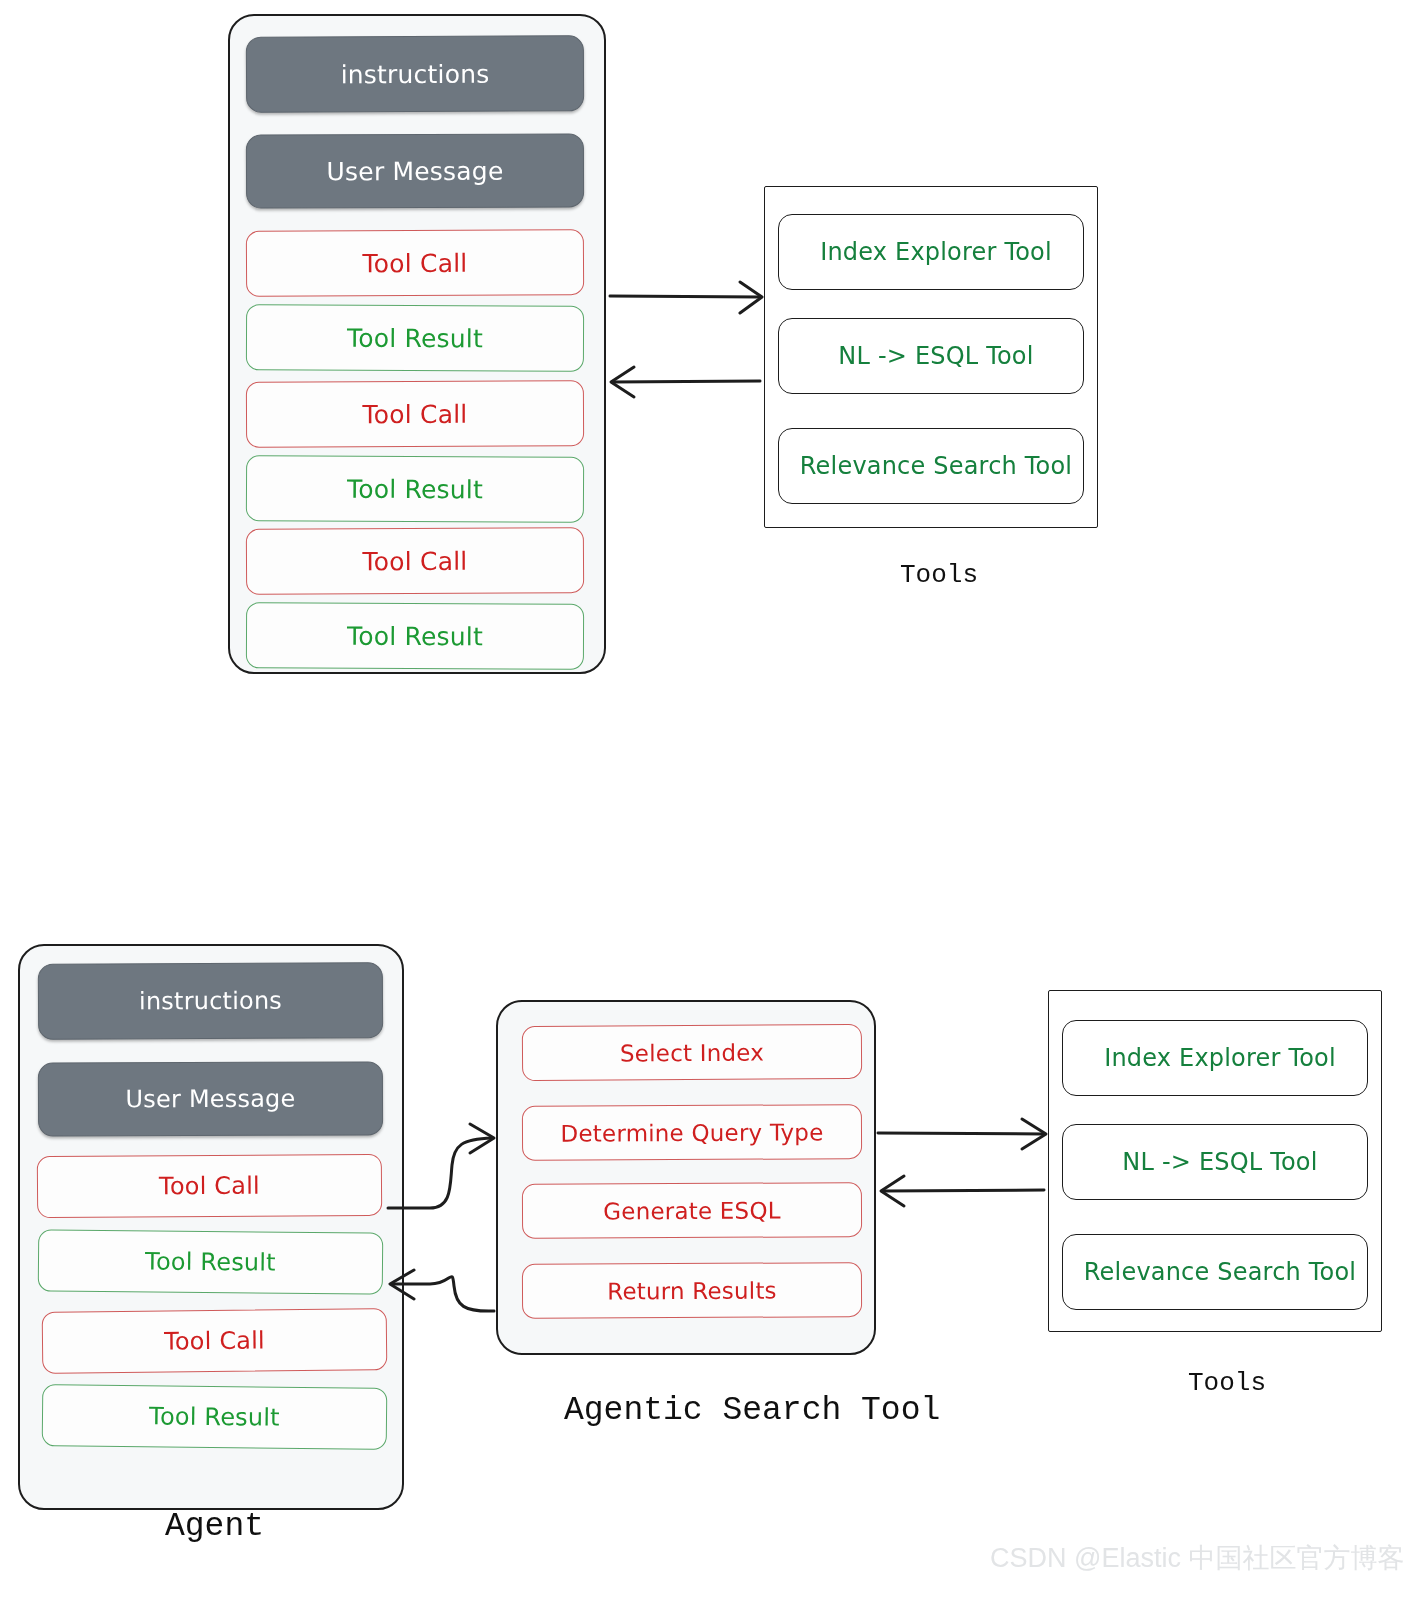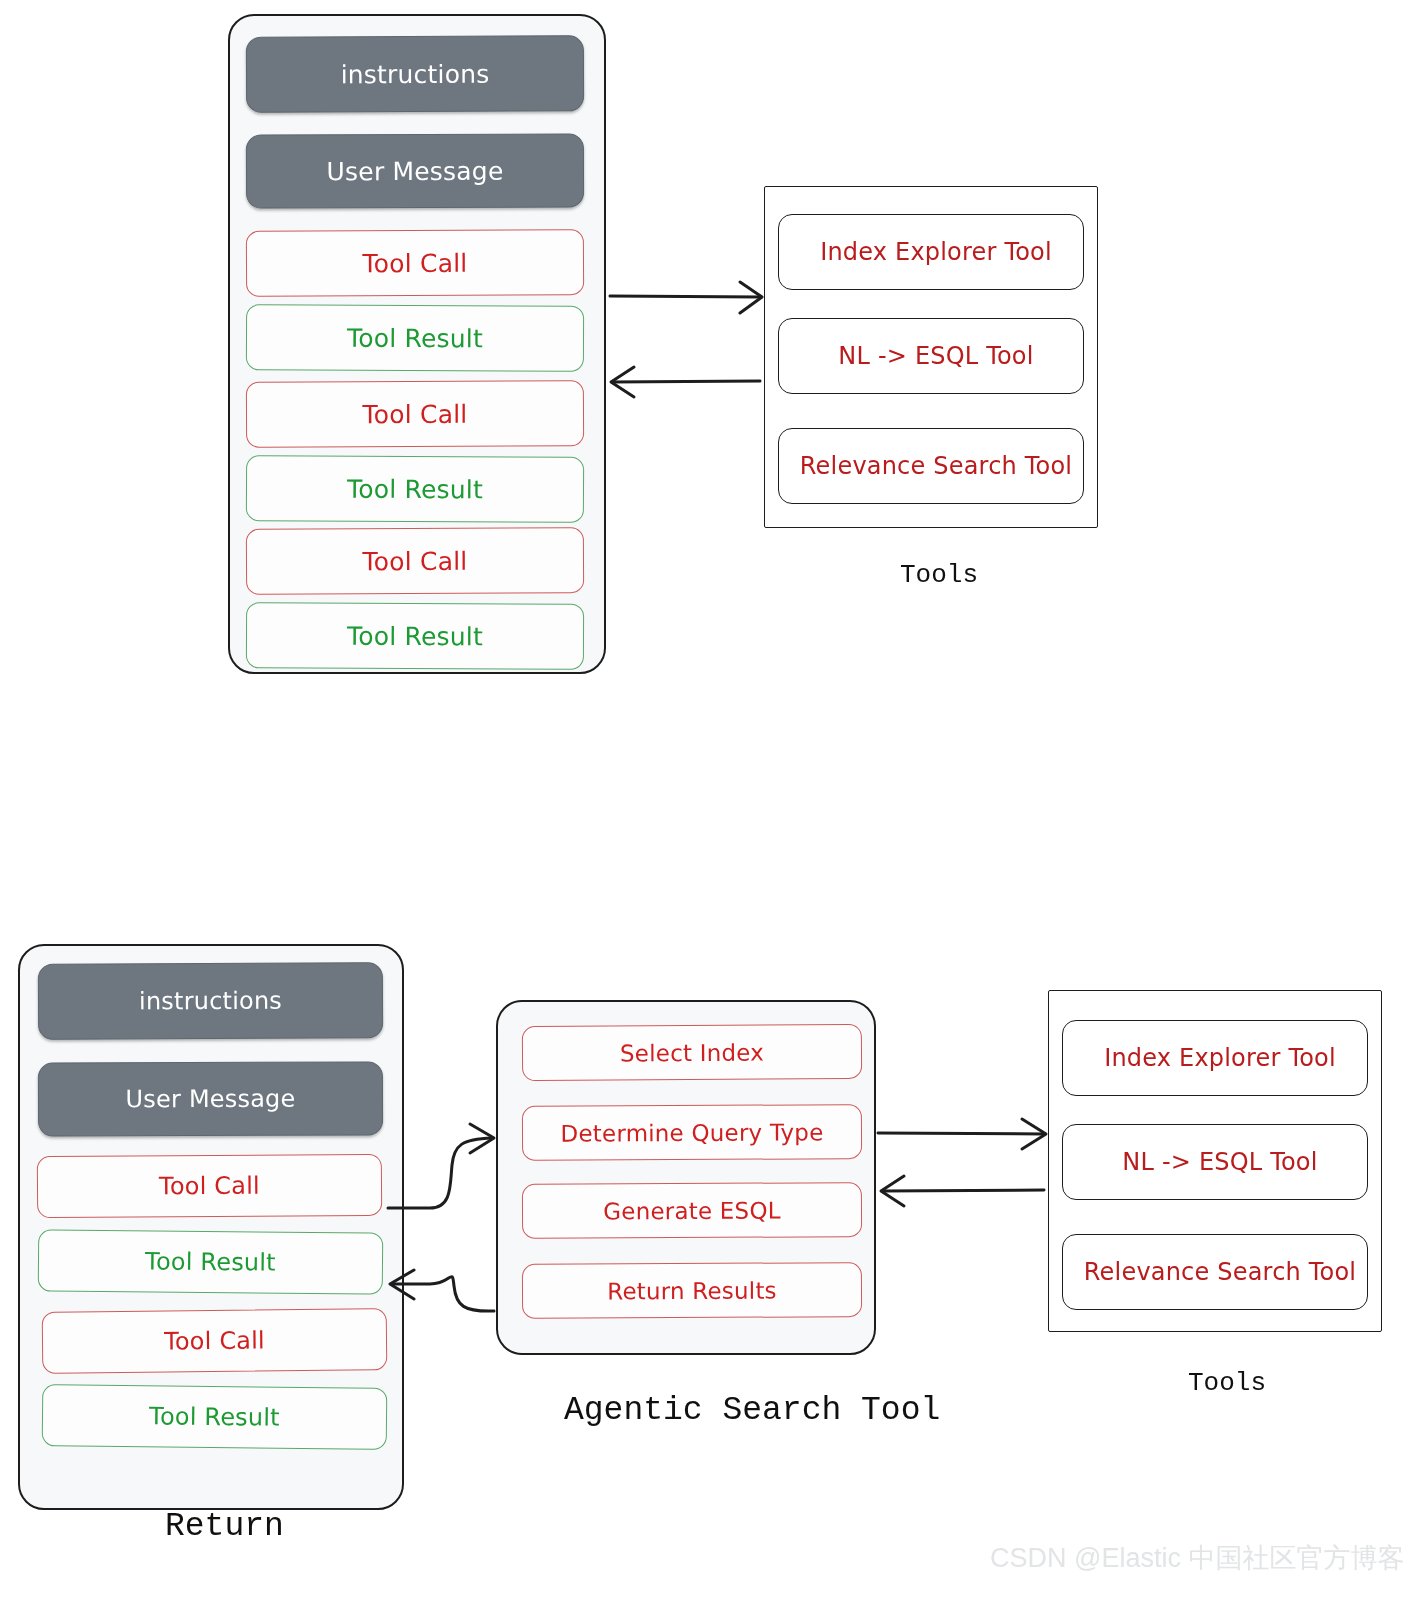--- a/index.html
+++ b/index.html
@@ -38,21 +38,21 @@
     color:#cf1f1f;
   }
   .row.green{
     background:#fdfdfd;
     border:1.6px solid #5aa86a;
     color:#1c9a33;
   }
   .row.plainbox{
     background:#ffffff;
     border:1.6px solid #1d1d1d;
-    color:#b91c1c;
+    color:#15803d;
     border-radius:14px;
     padding-left:10px;
   }
 
   .toolsbox{
     position:absolute;
     background:#ffffff;
     border:1.7px solid #1d1d1d;
     border-radius:2px;
     box-sizing:border-box;
@@ -164,21 +164,21 @@
   <div class="row red s-row" id="s-generate">Generate ESQL</div>
   <div class="row red s-row" id="s-return">Return Results</div>
 
   <div class="toolsbox" id="b-tools-box"></div>
   <div class="row plainbox bt-row" id="bt-index">Index Explorer Tool</div>
   <div class="row plainbox bt-row" id="bt-esql">NL -&gt; ESQL Tool</div>
   <div class="row plainbox bt-row" id="bt-relevance">Relevance Search Tool</div>
 
   <div class="caption" id="cap-bottom-tools">Tools</div>
   <div class="caption" id="cap-agentic">Agentic Search Tool</div>
-  <div class="caption" id="cap-agent">Return</div>
+  <div class="caption" id="cap-agent">Agent</div>
 
   <svg class="wires">
     <g stroke="#1d1d1d" stroke-width="3" fill="none" stroke-linecap="round" stroke-linejoin="round">
 
       <g>
         <path d="M610 296 L760 297"></path>
         <path d="M740 282 L762 297 L740 313"></path>
       </g>
 
       <g>

